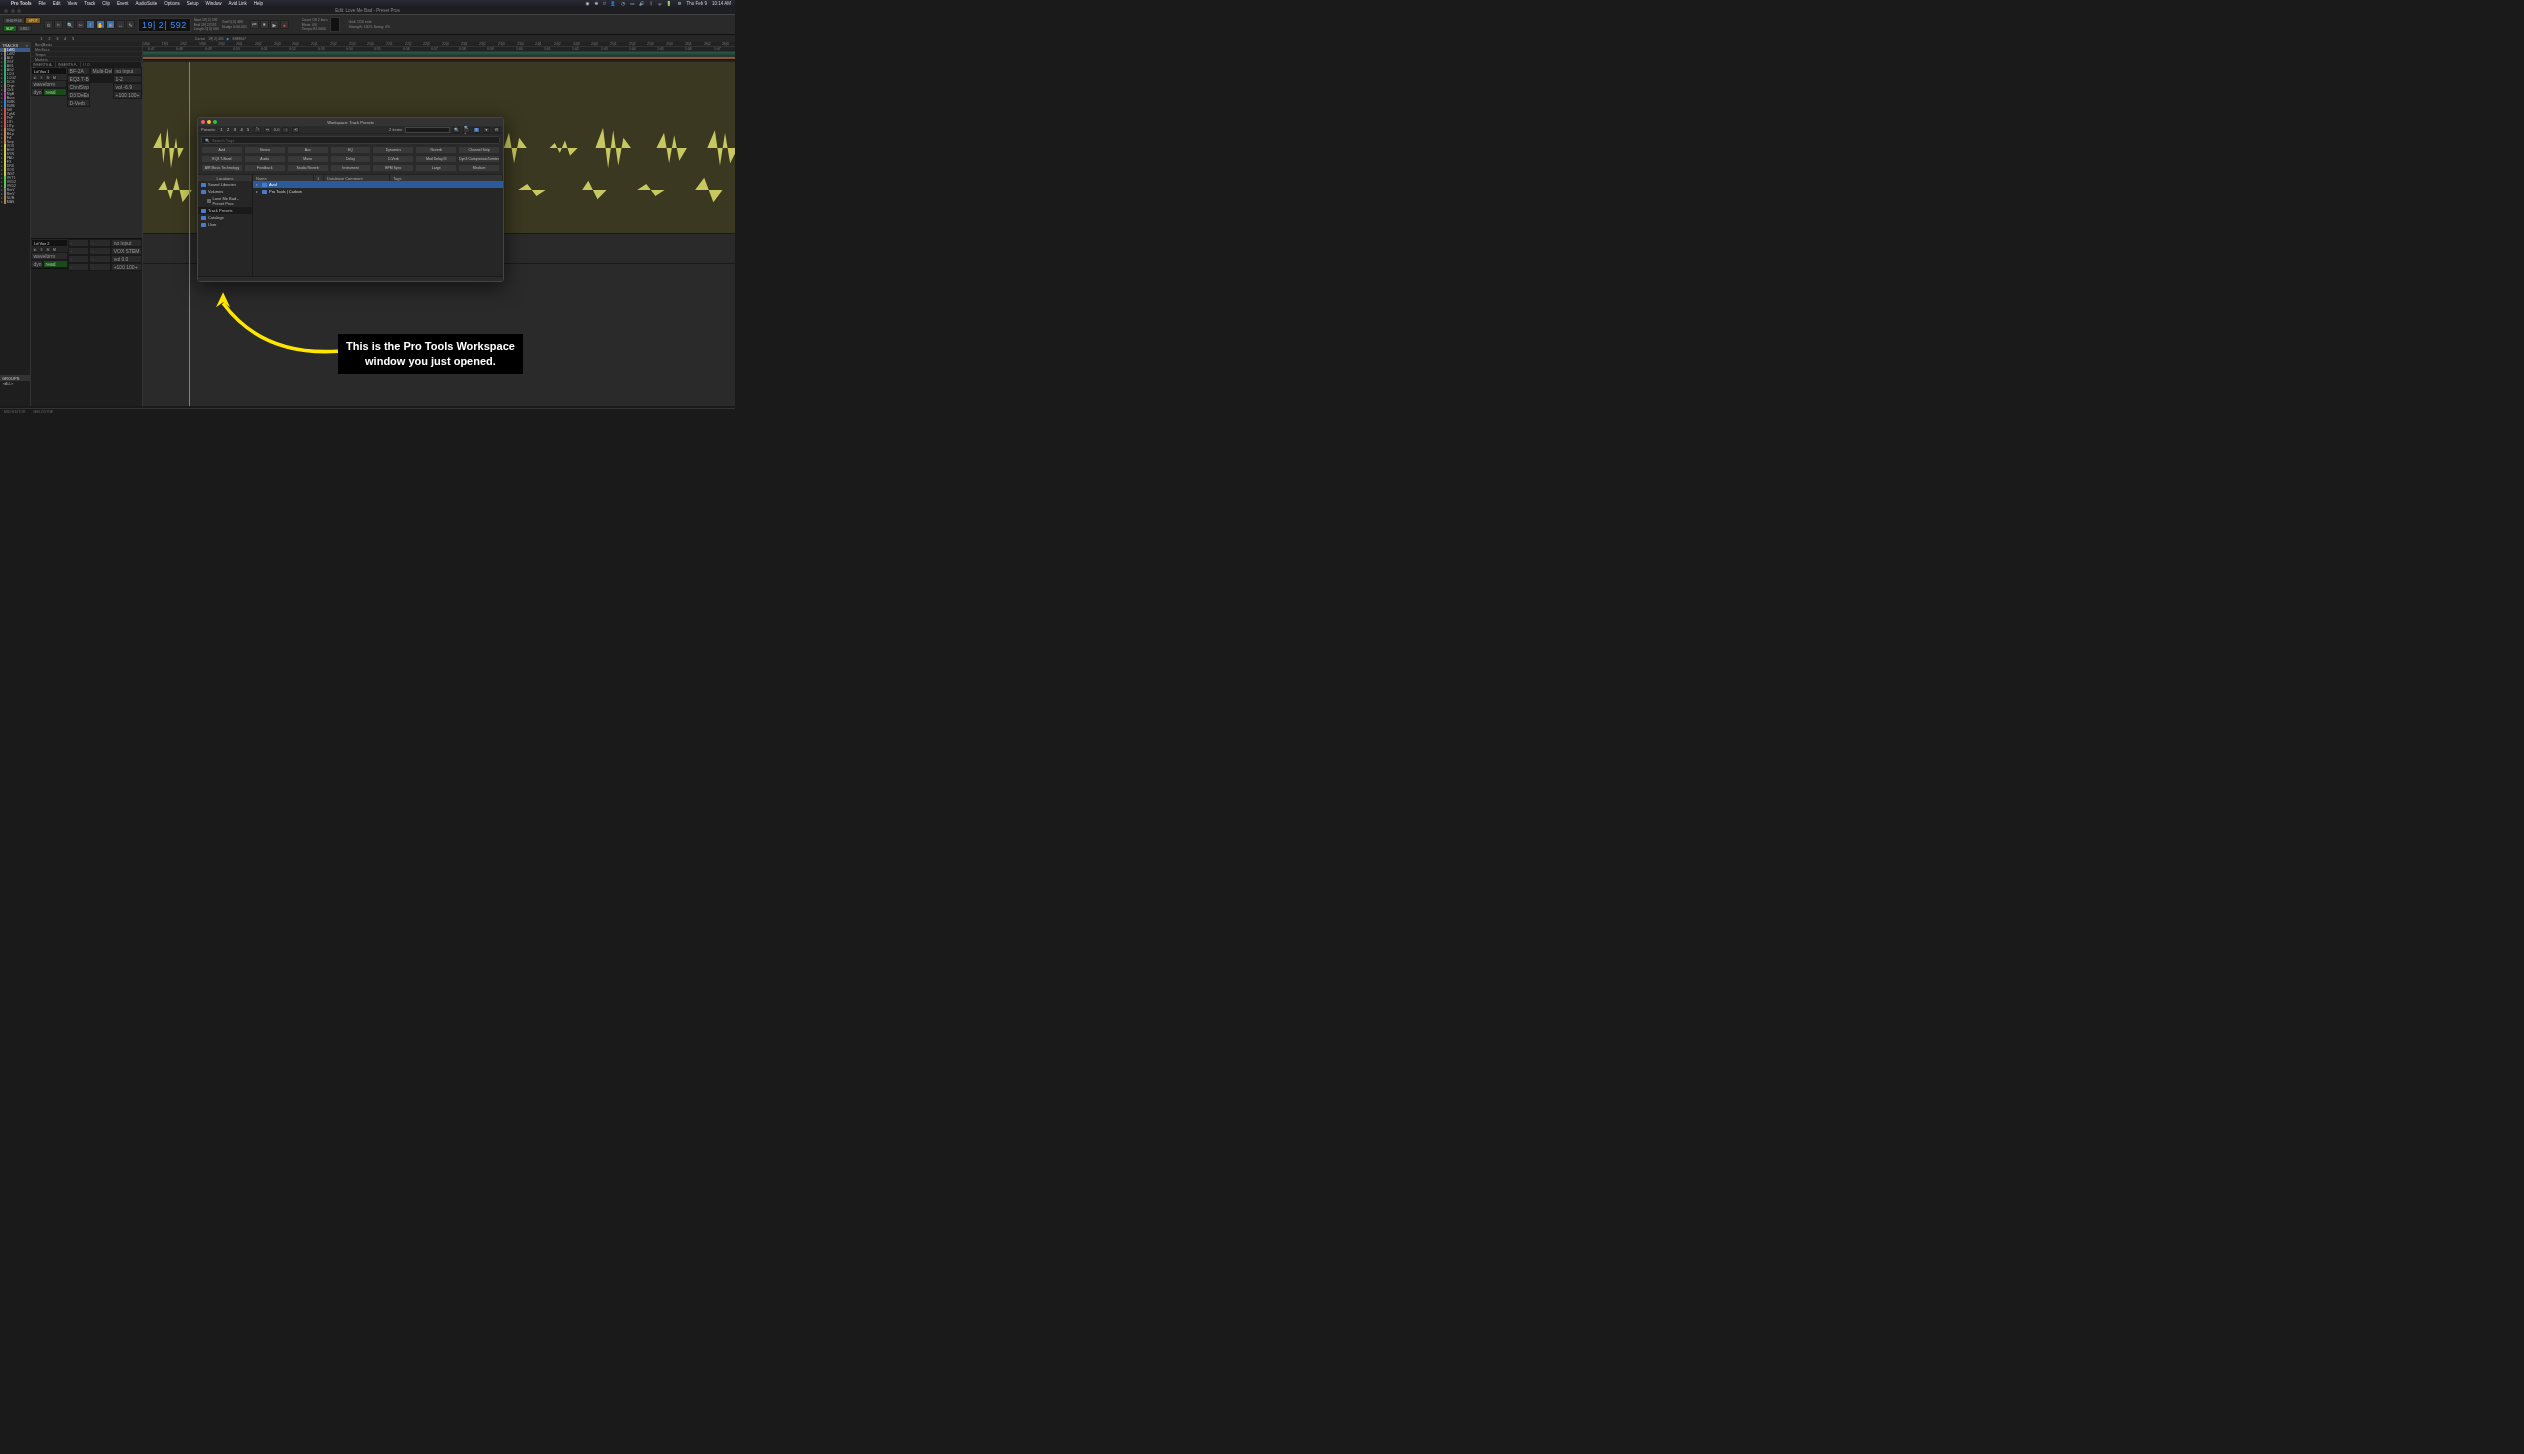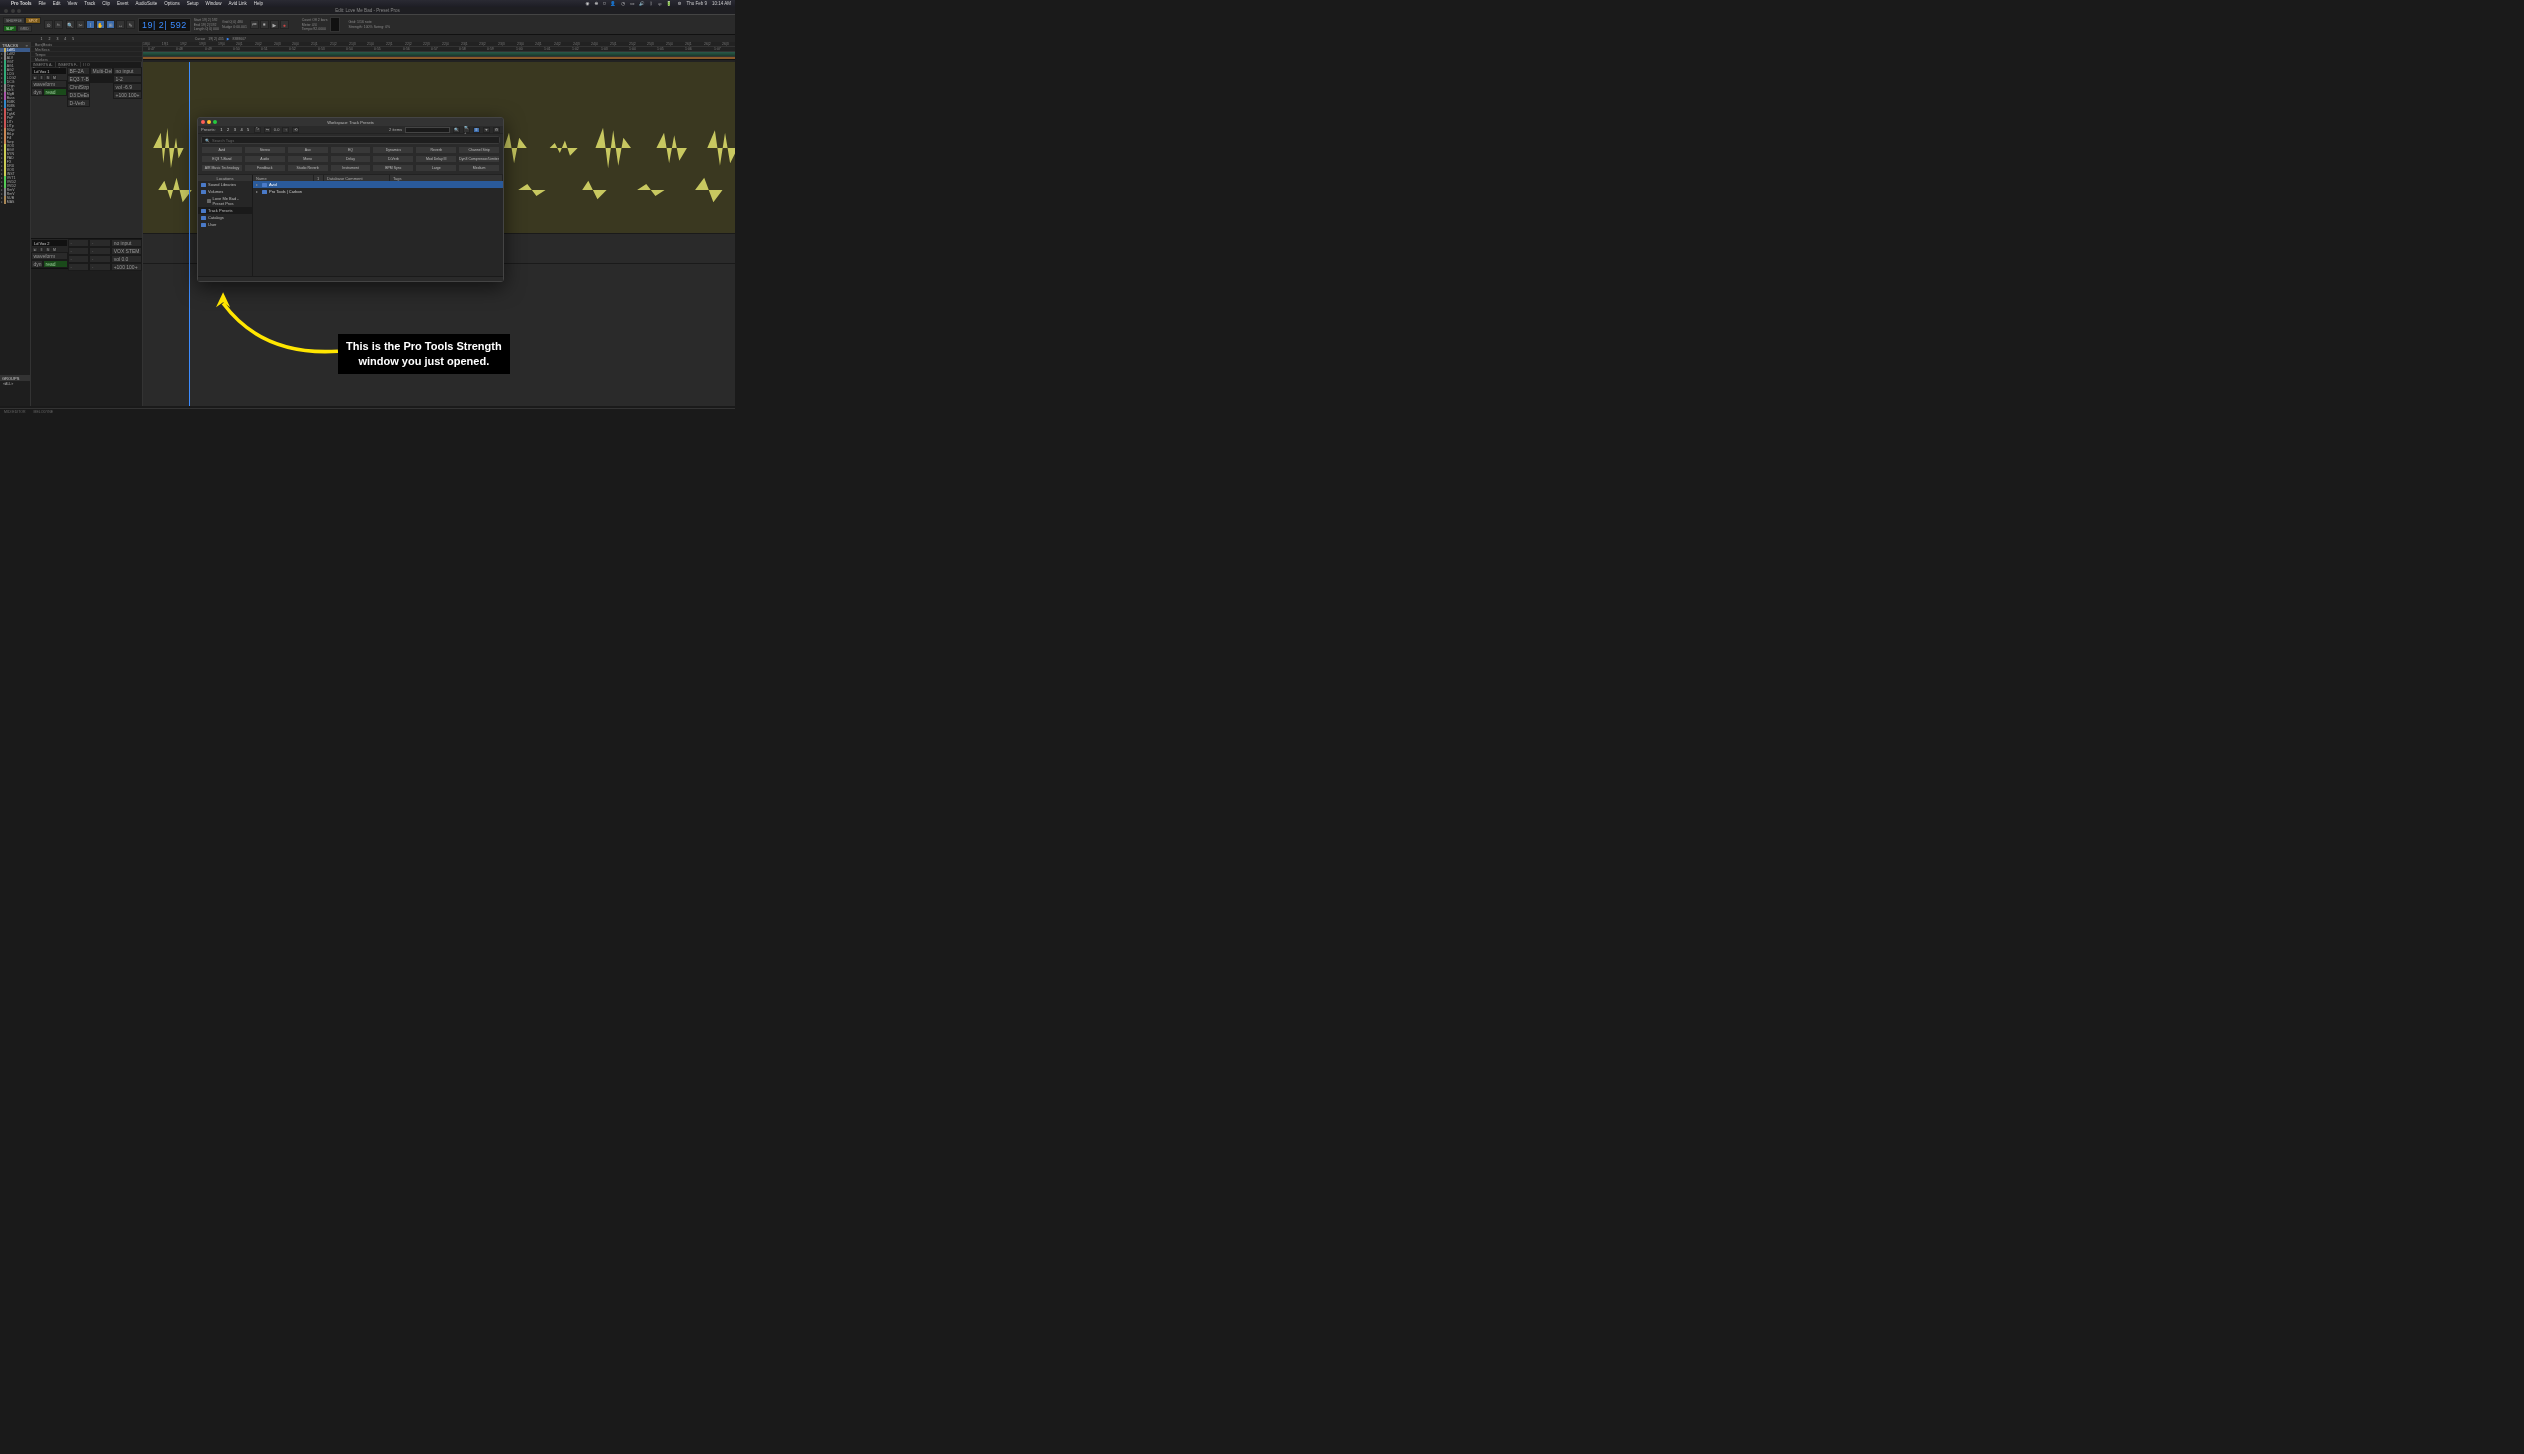--- a/index.html
+++ b/index.html
@@ -720,20 +720,20 @@
         </div>
     </div>
   </div>
   <div class="ws-status"></div>
 </div>
 
 <svg class="arrow-svg" width="131" height="81" viewBox="0 0 260 160">
   <path d="M 250 125 Q 100 135 22 30" stroke="#ffe600" stroke-width="7" fill="none"></path>
   <path d="M 22 8 L 8 38 L 22 28 L 36 38 Z" fill="#ffe600"></path>
 </svg>
-<div class="annotation-text"><span style="white-space:pre-line">This is the Pro Tools Strength
+<div class="annotation-text"><span style="white-space:pre-line">This is the Pro Tools Workspace
 window you just opened.</span></div>
 
 <div class="footer-tabs">
   <span>MIDI EDITOR</span>
   <span>MELODYNE</span>
 </div>
 
 
 </body></html>

